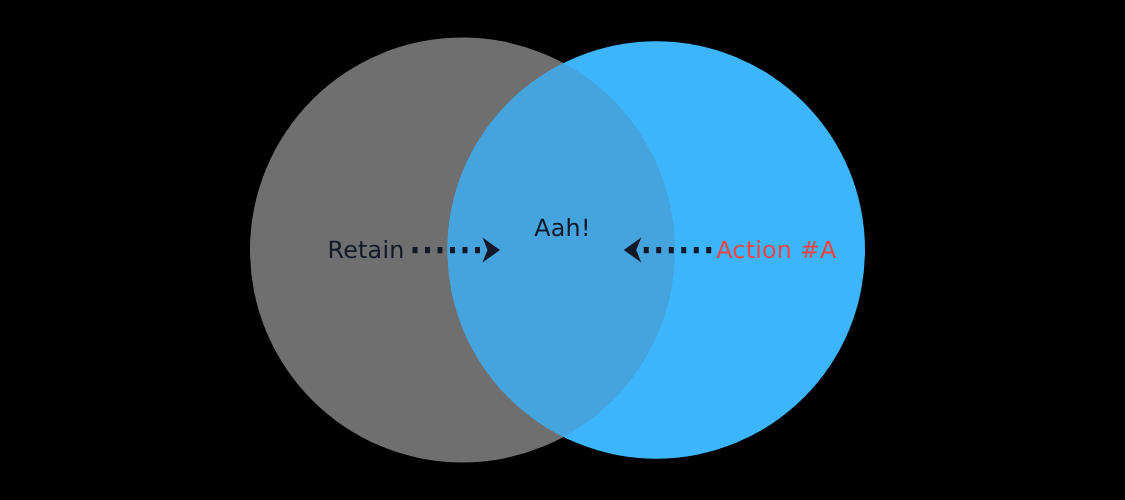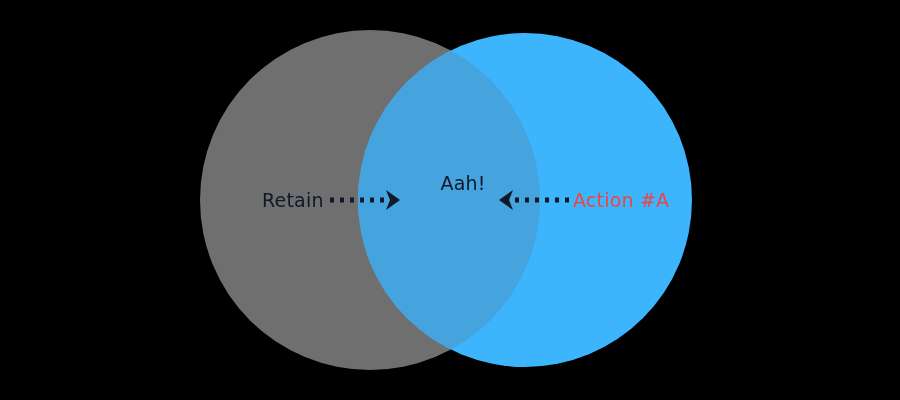--- a/index.html
+++ b/index.html
@@ -42,21 +42,21 @@
     left: 262px;
     top: 189px;
     text-align: left;
   }
   #label-right {
     left: 573px;
     top: 189px;
     text-align: left;
   }
   #label-center {
-    left: 408px;
+    left: 395px;
     top: 172px;
     width: 110px;
     text-align: center;
   }
   #label-center .line {
     display: block;
   }
 </style>
 </head>
 <body style="background: rgb(0, 0, 0);">

